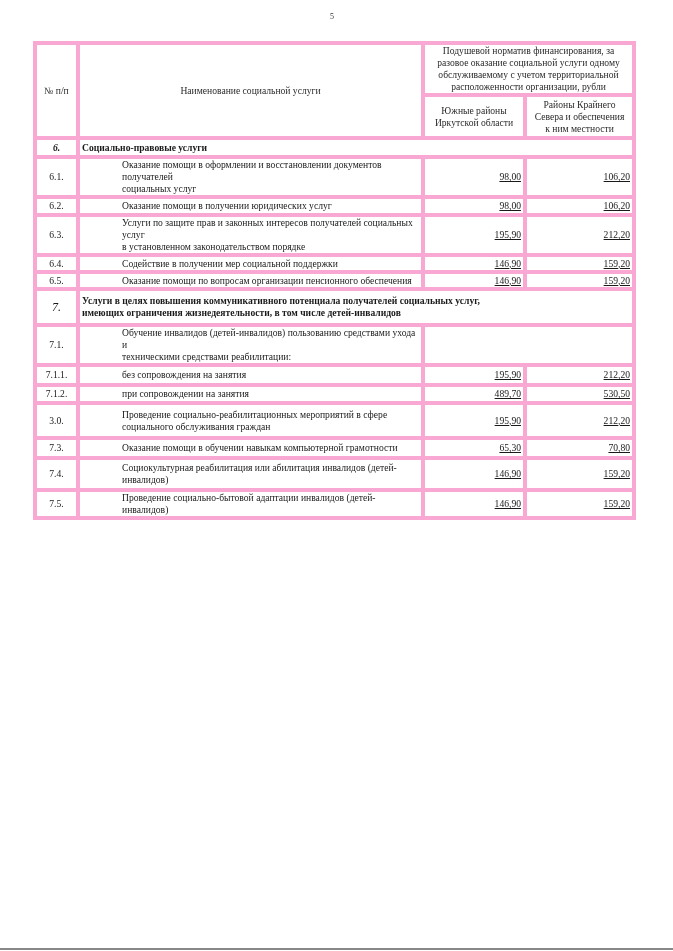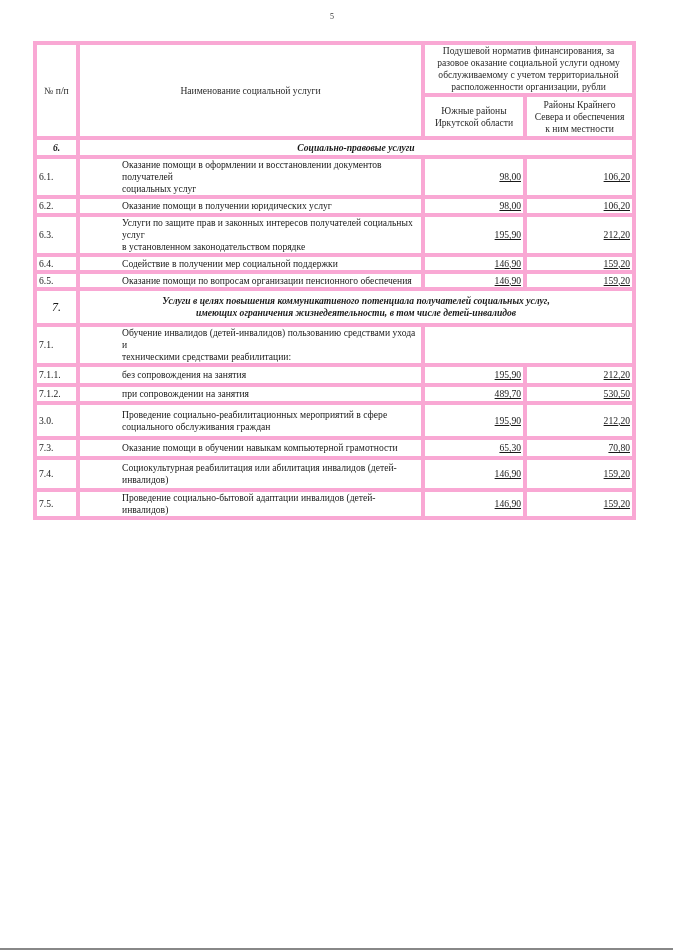--- a/index.html
+++ b/index.html
@@ -53,41 +53,40 @@
     col.c-north { width: 109px; }
 
     td.hdr {
       text-align: center;
       font-size: 9.8px;
       line-height: 13px;
       color: #2a2a2a;
     }
     td.hdr .ln { display: block; }
     td.num {
-      text-align: left;
+      text-align: center;
       font-size: 9.6px;
       font-family: Liberation Serif, serif;
     }
     td.name .ln { display: block; padding-left: 40px; }
     td.val {
       text-align: right;
       font-size: 10.2px;
       padding-right: 2px;
       text-decoration: underline;
     }
     td.sec-num {
       text-align: center;
       font-weight: bold;
       font-style: italic;
       font-size: 11.5px;
     }
     td.sec-title {
-      text-align: center;
+      text-align: left;
       font-weight: bold;
-      font-style: italic;
       font-size: 12.2px;
       line-height: 16px;
     }
     td.sec-title .ln { display: block; }
     td.sec-num.big { font-size: 12px; font-weight: normal; }
   </style>
 </head>
 <body>
 
 <div class="page-number">5</div>

